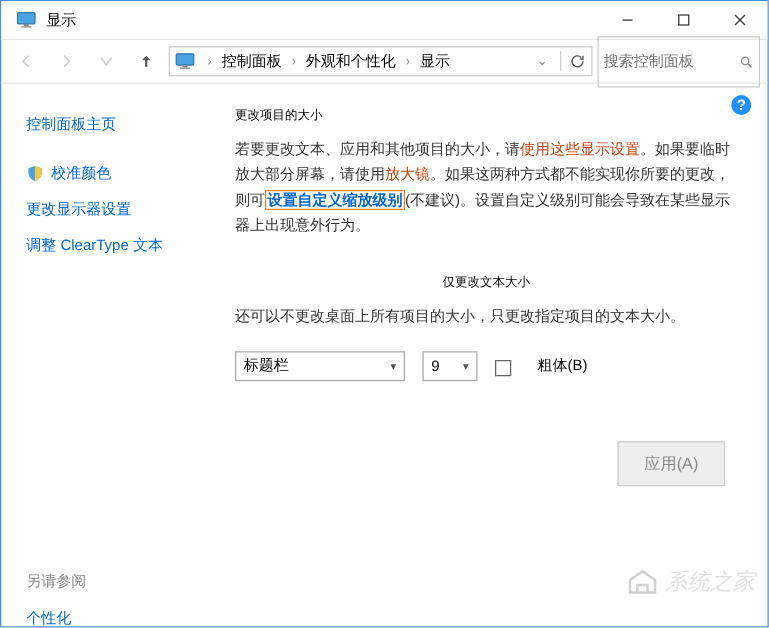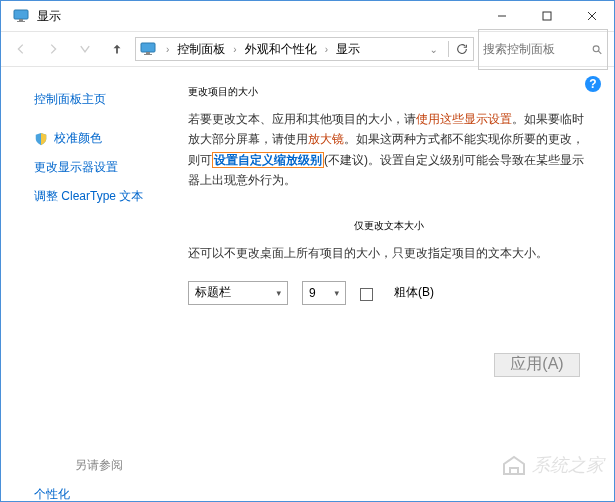--- a/index.html
+++ b/index.html
@@ -17,41 +17,41 @@
 .up-btn { color: #555; }
 .breadcrumb { flex: 1; height: 24px; border: 1px solid #ccc; display: flex; align-items: center; padding: 0 4px; gap: 2px; background: #fff; }
 .breadcrumb-icon { width: 16px; height: 16px; margin-right: 4px; }
 .breadcrumb-item { font-size: 12px; padding: 0 2px; }
 .breadcrumb-chevron { color: #888; font-size: 10px; padding: 0 4px; }
 .breadcrumb-end { margin-left: auto; display: flex; align-items: center; gap: 2px; }
 .searchbox { width: 130px; height: 41px; border: 1px solid #ccc; display: flex; align-items: center; padding: 0 4px; }
 .searchbox input { border: none; outline: none; font-size: 12px; width: 100%; color: #888; }
 .searchbox-icon { color: #888; }
 .content { display: flex; height: calc(100% - 66px); }
-.sidebar { width: 175px; padding: 18px 12px 12px 33px; }
+.sidebar { width: 175px; padding: 18px 12px 12px 20px; }
 .sidebar-item { font-size: 12px; color: #0066cc; padding: 6px 0; display: flex; align-items: center; gap: 6px; cursor: pointer; }
 .sidebar-shield { width: 14px; height: 14px; }
 .sidebar-spacer { height: 240px; }
-.sidebar-heading { font-size: 12px; color: #888; padding: 6px 0; text-align: center; }
+.sidebar-heading { font-size: 12px; color: #888; padding: 6px 0; }
 .main { flex: 1; padding: 18px 24px 12px 12px; position: relative; }
 .help-icon { position: absolute; top: 8px; right: 12px; width: 18px; height: 18px; }
 .section-heading { font-size: 10px; color: #000000; margin-bottom: 10px; }
 .section-heading.second { margin-top: 28px; text-align: center; }
 .body-text { font-size: 12px; line-height: 1.7; color: #333; }
 .link { color: #c2410c; cursor: pointer; }
 .link-highlight { color: #0066cc; border: 1px solid #f58220; padding: 0 1px; cursor: pointer; font-weight: bold; }
 .form-row { display: flex; align-items: center; gap: 14px; margin-top: 18px; }
 .select { height: 24px; border: 1px solid #aaa; background: #fff; display: flex; align-items: center; justify-content: space-between; padding: 0 6px; font-size: 12px; }
-.select.wide { width: 100px; }
+.select.wide { width: 136px; }
 .select.narrow { width: 44px; }
 .select-chevron { font-size: 9px; color: #555; }
 .checkbox-wrap { display: flex; align-items: flex-end; gap: 21px; }
 .checkbox { width: 13px; height: 13px; border: 1px solid #666; background: #fff; }
 .apply-row { display: flex; justify-content: flex-end; margin-top: 48px; padding-right: 10px; }
-.apply-btn { width: 86px; height: 24px; border: 1px solid #ccc; background: #eee; color: #888; font-size: 16px; display: flex; align-items: center; justify-content: center; }
+.apply-btn { width: 86px; height: 36px; border: 1px solid #ccc; background: #eee; color: #888; font-size: 13px; display: flex; align-items: center; justify-content: center; }
 .watermark { position: absolute; bottom: 24px; right: 10px; font-size: 18px; color: rgba(0,0,0,0.12); font-style: italic; display:flex; align-items:center; gap:4px; }
 .watermark svg { width:28px; height:22px; opacity:0.18; }
 </style>
 </head>
 <body>
 
 <div class="titlebar">
   <svg class="titlebar-icon" viewBox="0 0 16 16">
       <rect x="1" y="2" width="14" height="9" rx="1" fill="#4aa3df" stroke="#2a7ab0"></rect>
       <rect x="6" y="11" width="4" height="2" fill="#888"></rect>

